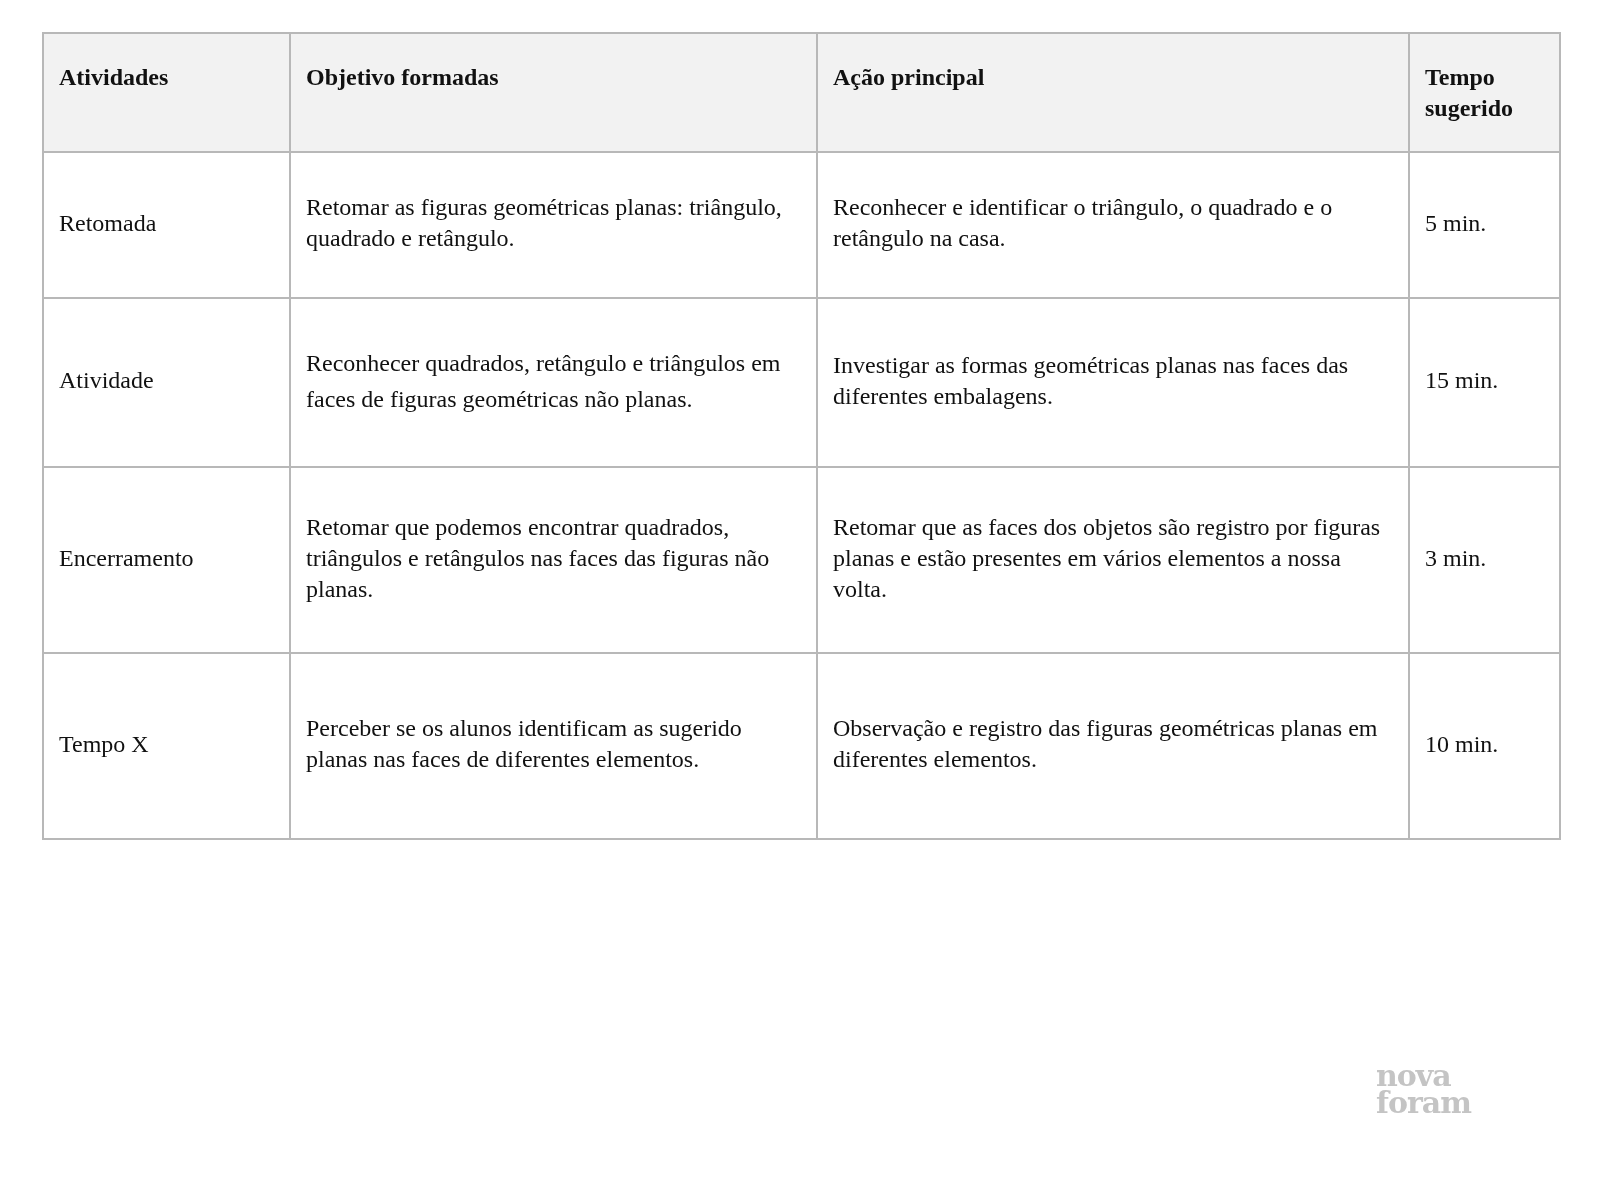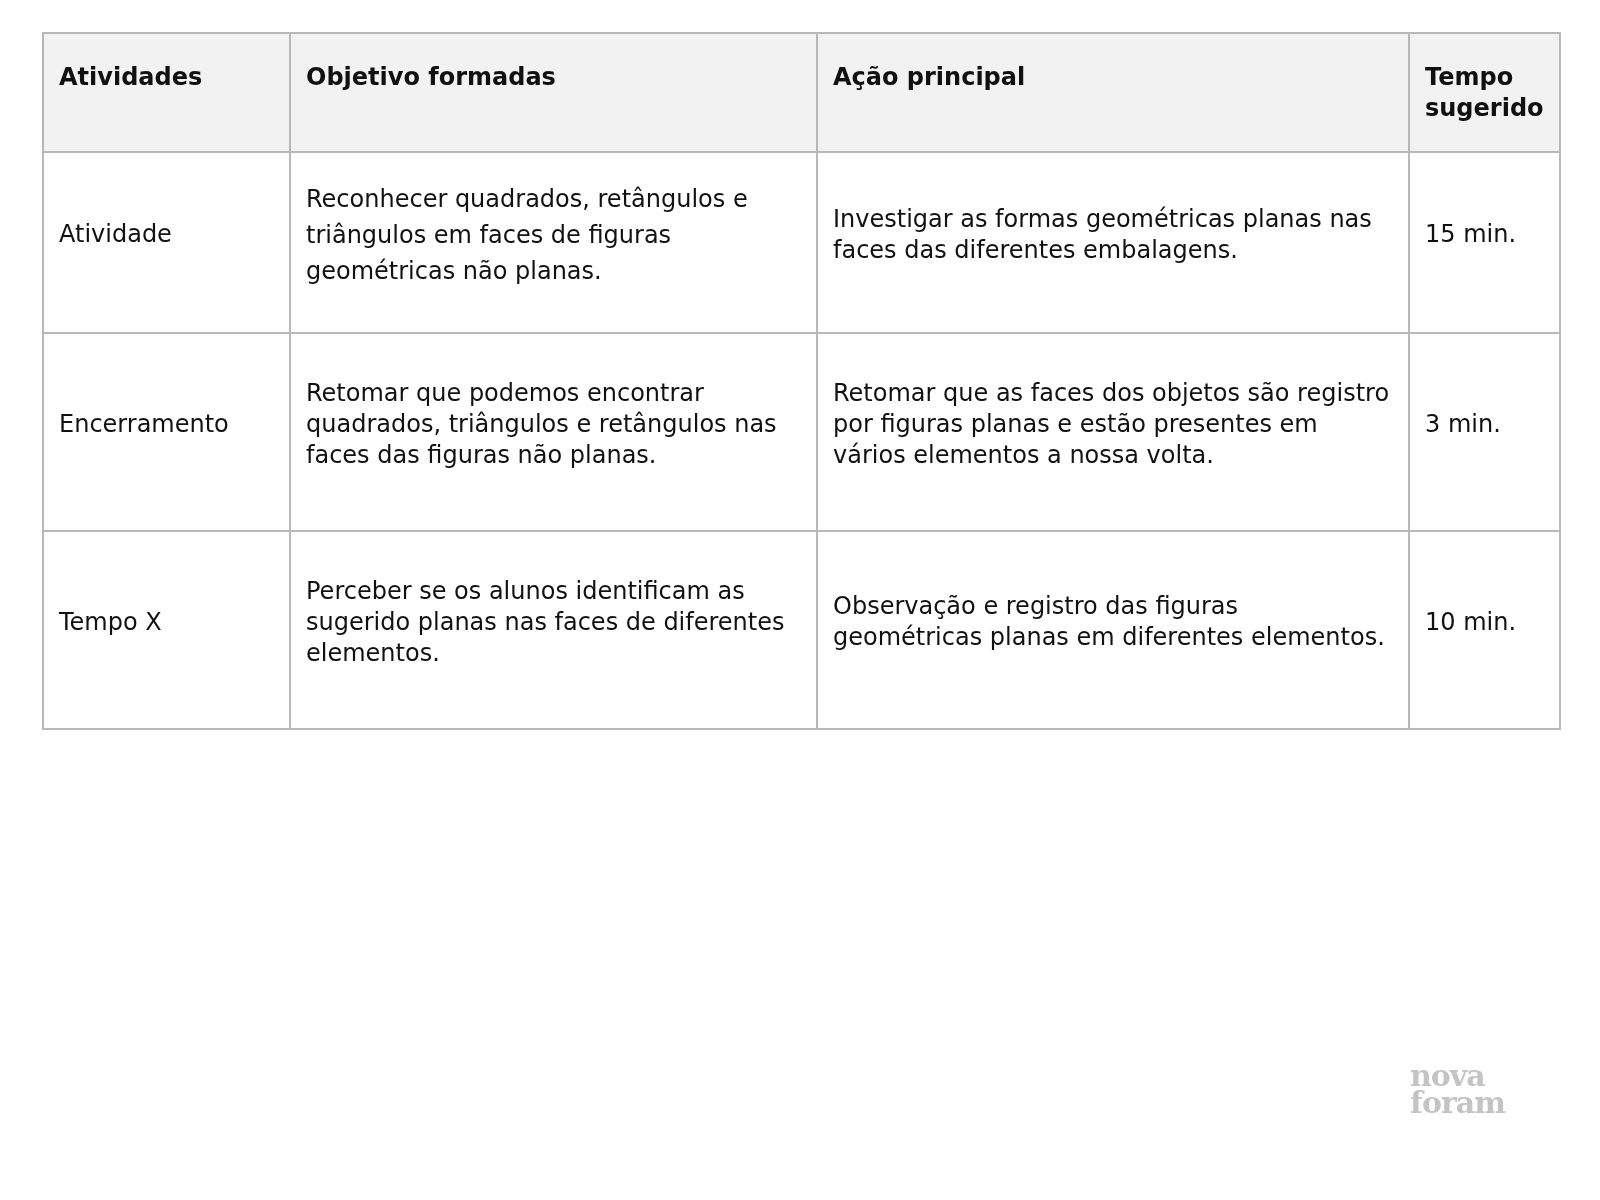--- a/index.html
+++ b/index.html
@@ -4,37 +4,38 @@
   <style>
     html, body { margin: 0; padding: 0; background: #ffffff; }
     body { width: 1600px; height: 1200px; position: relative; overflow: hidden;
            font-family: "DejaVu Sans", sans-serif; color: #111111; }
     table.plan {
       position: absolute; left: 42px; top: 32px;
       width: 1517px; border-collapse: collapse; table-layout: fixed;
     }
     table.plan th, table.plan td {
       border: 2px solid #b8b8b8;
-      padding: 0 14px 16px 15px;
+      padding: 0 14px 4px 15px;
       vertical-align: middle;
       text-align: left;
       font-size: 24px;
       line-height: 31px;
+      font-family: Liberation Serif, serif;
     }
     table.plan th {
       background: #f2f2f2; font-weight: bold; vertical-align: top;
       padding-top: 28px; height: 91px; box-sizing: border-box;
     }
     table.plan td { background: #ffffff; font-weight: normal; }
     col.c1 { width: 247px; } col.c2 { width: 527px; } col.c3 { width: 592px; } col.c4 { width: 151px; }
     tr.r1 td { height: 140px; } tr.r2 td { height: 163px; } tr.r3 td { height: 149px; }
     tr.r4 td { height: 180px; } tr.r5 td { height: 180px; }
     tr.head th { height: 119px; }
     .logo {
-      position: absolute; left: 1410px; top: 1062px; width: 120px;
+      position: absolute; left: 1376px; top: 1062px; width: 120px;
       font-family: "DejaVu Serif", serif; font-weight: bold; color: #c4c4c4;
       font-size: 30px; line-height: 27px; letter-spacing: -1px;
     }
     .logo span { display: block; }
   </style>
 </head>
 <body>
 
 <table class="plan">
   <colgroup>
@@ -45,23 +46,29 @@
     </colgroup>
   <thead>
     <tr class="head">
       <th>Atividades</th>
       <th>Objetivo formadas</th>
       <th>Ação principal</th>
       <th>Tempo sugerido</th>
     </tr>
   </thead>
   <tbody>
+    <tr class="r1">
+      <td>Retomada</td>
+      <td>Retomar as figuras geométricas planas: triângulo, quadrado e retângulo.</td>
+      <td>Reconhecer e identificar o triângulo, o quadrado e o retângulo na casa.</td>
+      <td>5 min.</td>
+    </tr>
     <tr class="r2">
       <td>Atividade</td>
-      <td style="line-height:36px;">Reconhecer quadrados, retângulos e triângulos em faces de figuras geométricas não planas.</td>
+      <td style="line-height:36px;">Reconhecer quadrados, retângulo e triângulos em faces de figuras geométricas não planas.</td>
       <td>Investigar as formas geométricas planas nas faces das diferentes embalagens.</td>
       <td>15 min.</td>
     </tr>
     <tr class="r4">
       <td>Encerramento</td>
       <td>Retomar que podemos encontrar quadrados, triângulos e retângulos nas faces das figuras não planas.</td>
       <td>Retomar que as faces dos objetos são registro por figuras planas e estão presentes em vários elementos a nossa volta.</td>
       <td>3 min.</td>
     </tr>
     <tr class="r5">

